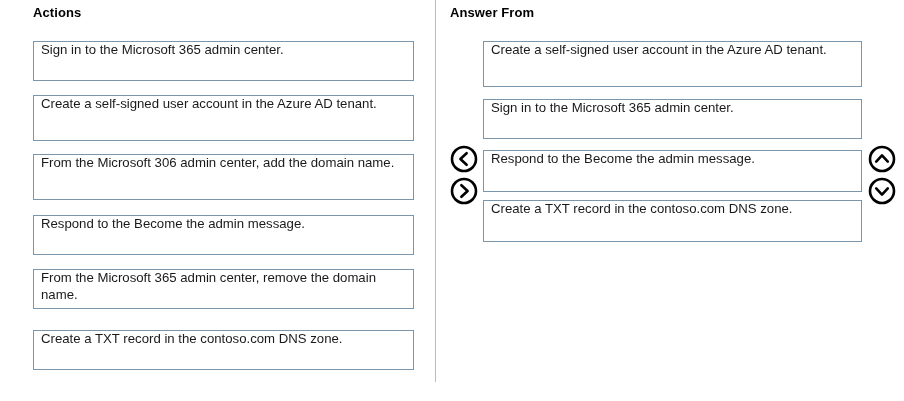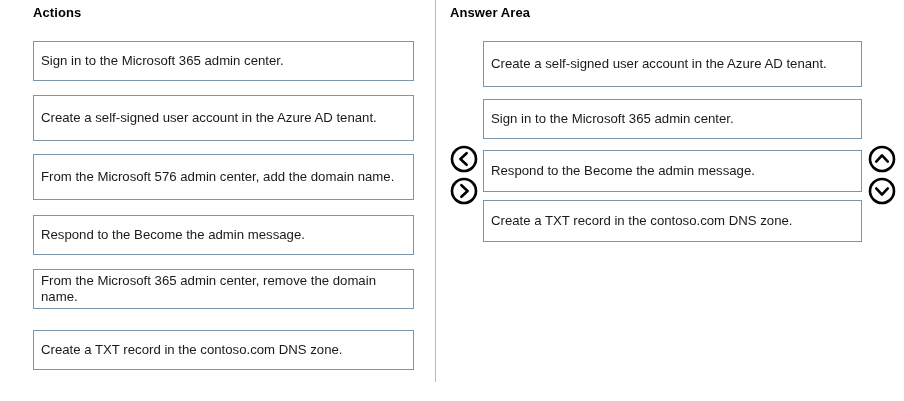--- a/index.html
+++ b/index.html
@@ -48,22 +48,21 @@
     background: #b9bcc0;
   }
 
   
   .item-box {
     position: absolute;
     box-sizing: border-box;
     border: 1px solid #7b95ab;
     background: #ffffff;
     display: flex;
-    align-items: center;
-    padding: 15px 7px;
+    padding: 0 7px;
   }
   .item-box .item-text {
     font-size: 13.2px;
     line-height: 16.5px;
     color: #1a1a1a;
     display: block;
     width: 100%;
   }
 
   .actions-col .item-box { left: 33px; width: 381px; }
@@ -93,40 +92,40 @@
 
     <div class="item-box" style="top:41px;height:40px;">
       <span class="item-text">Sign in to the Microsoft 365 admin center.</span>
     </div>
 
     <div class="item-box" style="top:95px;height:46px;">
       <span class="item-text">Create a self-signed user account in the Azure AD tenant.</span>
     </div>
 
     <div class="item-box" style="top:154px;height:46px;">
-      <span class="item-text">From the Microsoft 576 admin center, add the domain name.</span>
+      <span class="item-text">From the Microsoft 306 admin center, add the domain name.</span>
     </div>
 
     <div class="item-box" style="top:215px;height:40px;">
       <span class="item-text">Respond to the Become the admin message.</span>
     </div>
 
     <div class="item-box" style="top:269px;height:40px;">
       <span class="item-text">From the Microsoft 365 admin center, remove the domain name.</span>
     </div>
 
     <div class="item-box" style="top:330px;height:40px;">
       <span class="item-text">Create a TXT record in the contoso.com DNS zone.</span>
     </div>
   </div>
 
   <div id="divider"></div>
 
   <div class="answer-col">
-    <div class="col-heading" id="answer-heading">Answer Area</div>
+    <div class="col-heading" id="answer-heading">Answer From</div>
 
     <div class="item-box" style="top:41px;height:46px;">
       <span class="item-text">Create a self-signed user account in the Azure AD tenant.</span>
     </div>
 
     <div class="item-box" style="top:99px;height:40px;">
       <span class="item-text">Sign in to the Microsoft 365 admin center.</span>
     </div>
 
     <div class="item-box" style="top:150px;height:42px;">

